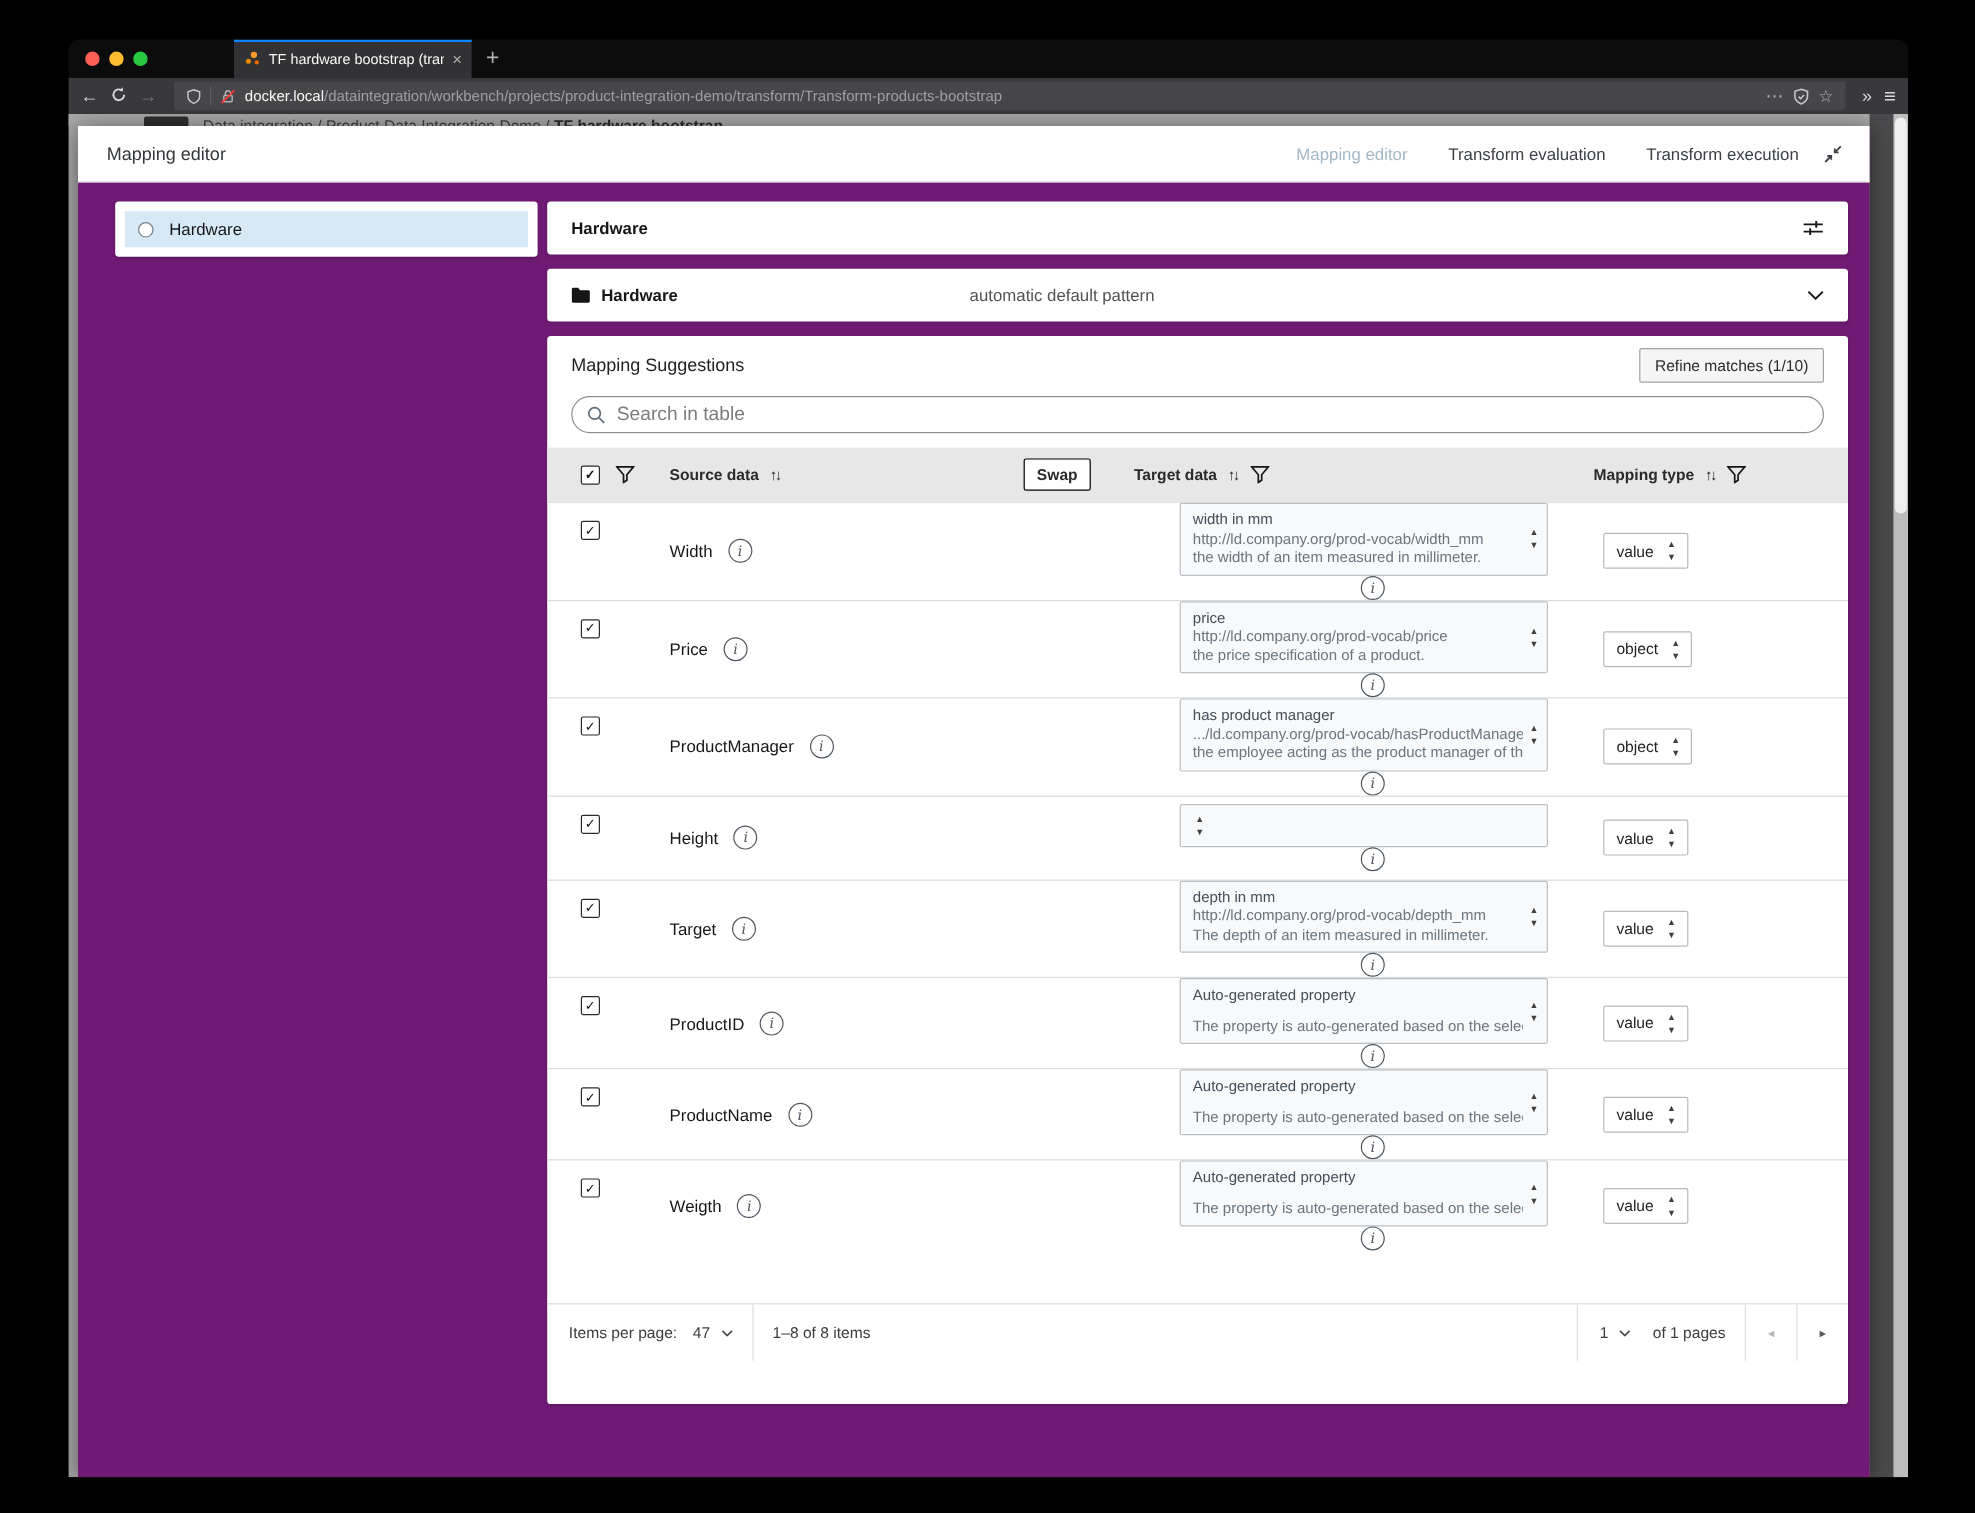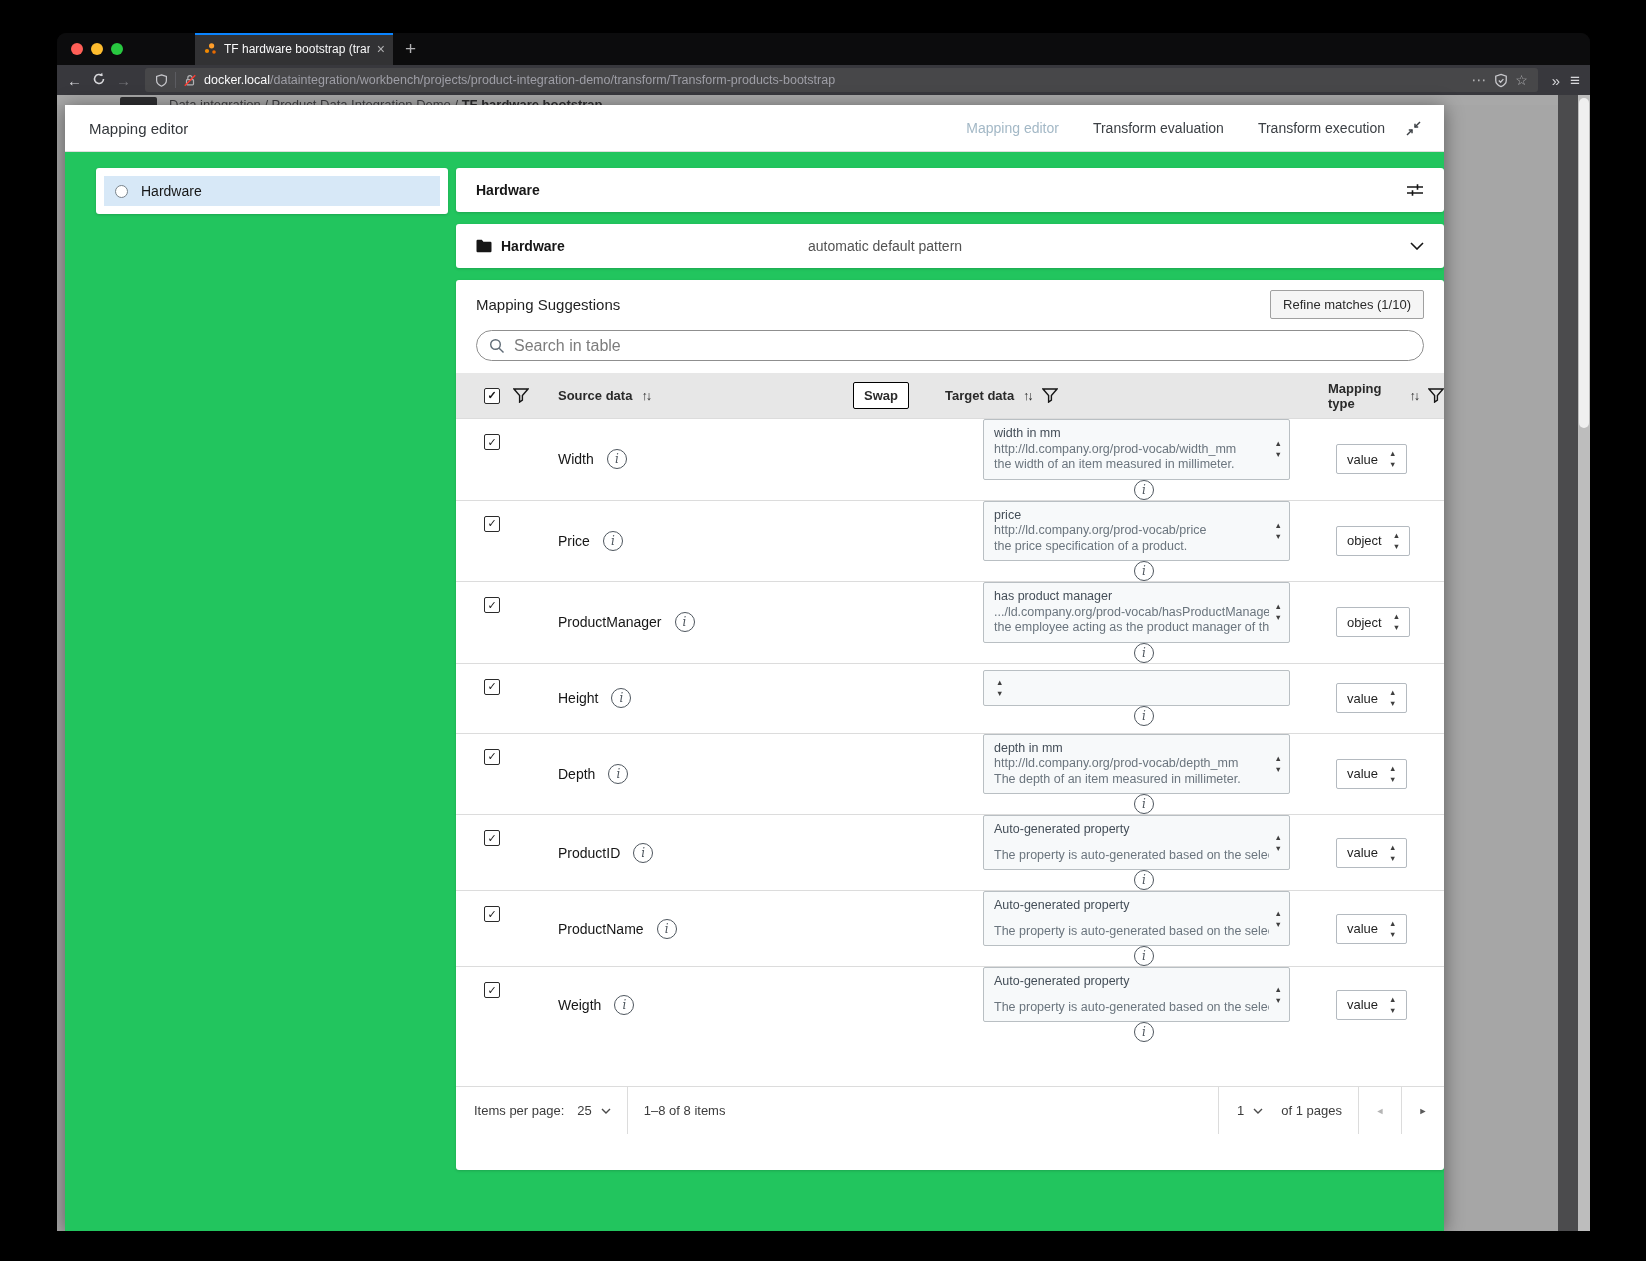--- a/index.html
+++ b/index.html
@@ -37,21 +37,21 @@
   .content { position:relative; height:calc(100% - 62px); background:#a6a6a6; }
   .page-sliver { position:absolute; left:0; top:0; right:0; height:10px; background:#a8a8a8; overflow:hidden; }
   .logo-box { position:absolute; left:63px; top:2px; width:37px; height:18px; background:#2e2e30; border-radius:2px; }
   .bc { position:absolute; left:112px; top:2px; font-size:13px; color:#3e3e41; white-space:nowrap; }
   .bc b { color:#2c2c2e; }
   .dim-strip { position:absolute; right:12px; top:0; bottom:0; width:20px; background:#4b4b4d; }
   .pg-scrollbar { position:absolute; right:0; top:0; bottom:0; width:12px; background:#bdbdbd; }
   .pg-thumb { position:absolute; top:3px; left:1px; width:10px; height:330px; background:#efefef; border-radius:5px; }
 
   
-  .modal { position:absolute; left:8px; top:10px; width:1379px; bottom:0; background:#22c55e;
+  .modal { position:absolute; left:8px; top:10px; width:1493px; bottom:0; background:#701a75;
            box-shadow:0 2px 18px rgba(0,0,0,.45); display:flex; flex-direction:column;justify-content:space-between; }
   .modal-header { height:47px; background:#fff; border-bottom:1px solid #dedede;
                   display:flex; align-items:center; padding:0 22px 0 24px; flex:none; }
   .modal-title { font-size:15px; color:#33373b; }
   .modal-nav { margin-left:auto; display:flex; align-items:center; gap:34px; font-size:14px; }
   .mnav-item { color:#3c4045; cursor:pointer; white-space:nowrap; }
   .mnav-item.muted { color:#a3b8c6; cursor:default; }
   .collapse-btn { margin-left:20px; cursor:pointer; display:flex; }
 
   .modal-body { flex:1; padding:16px 0 0 31px; display:flex; align-items:flex-start; gap:8px; overflow:hidden; }
@@ -421,21 +421,21 @@
                         <span>▲</span>
                         <span>▼</span>
                       </span>
       </span>
     </div>
   </div>
                 <div class="trow tgrid">
     <span class="cbx">✓</span>
     <span></span>
     <div class="srccell">
-      <span class="srcname">Depth</span>
+      <span class="srcname">Target</span>
       <span class="info-icon">i</span>
     </div>
     <div class="tgtcell">
       <div class="tgtbox">
         <div class="tgtlines">
           <div class="tline t1">depth in mm</div>
           <div class="tline">http://ld.company.org/prod-vocab/depth_mm</div>
           <div class="tline">The depth of an item measured in millimeter.</div>
         </div>
         <span class="spin">
@@ -545,21 +545,21 @@
                         <span>▲</span>
                         <span>▼</span>
                       </span>
       </span>
     </div>
   </div>
               </div>
 
             <div class="pagination">
               <span class="pgseg">Items per page:</span>
-              <span class="pgseg" style="margin-left:13px">25</span>
+              <span class="pgseg" style="margin-left:13px">47</span>
               <span class="pgseg chev-sm">
                 <svg width="10" height="6" viewBox="0 0 10 6">
                     <polyline points="1,1 5,5 9,1" fill="none" stroke="#4a4a4a" stroke-width="1.4"></polyline>
                   </svg>
               </span>
               <span class="pg-div" style="margin-left:16px"></span>
               <span class="pgseg" style="margin-left:16px">1–8 of 8 items</span>
 
               <span style="margin-left:auto" class="pg-div"></span>
               <span class="pgseg" style="margin-left:18px">1</span>

